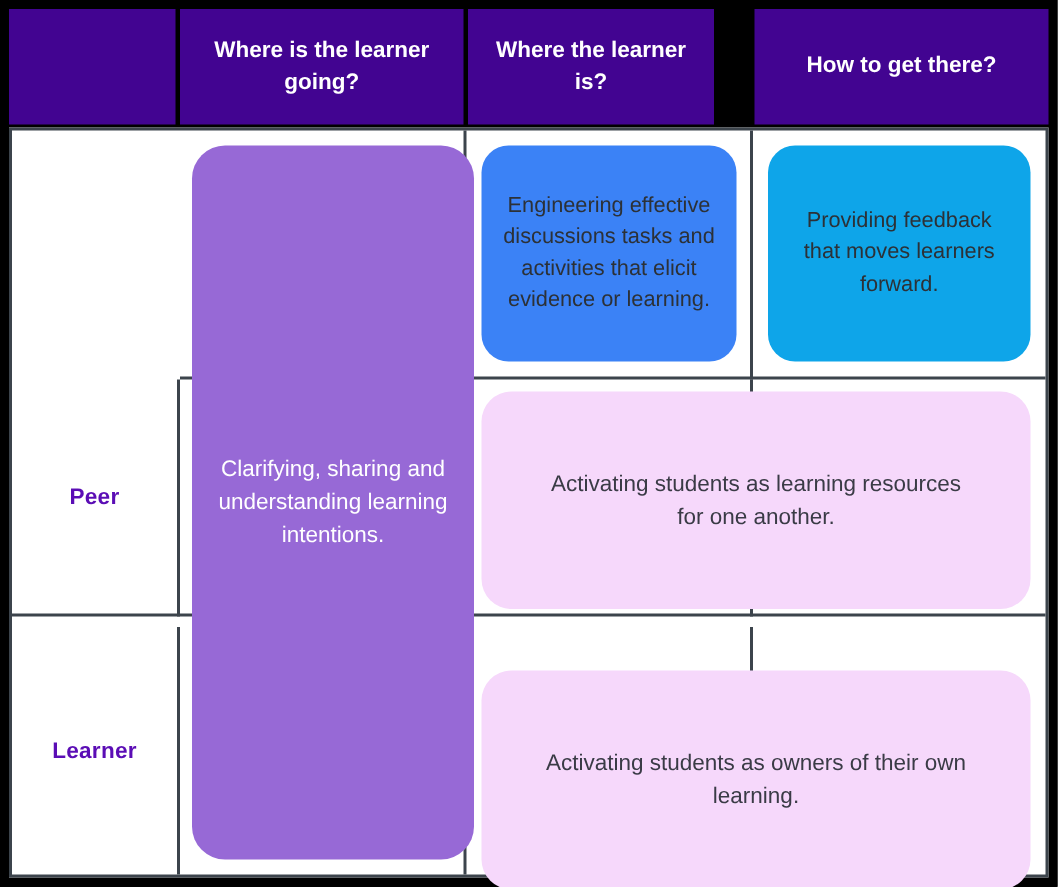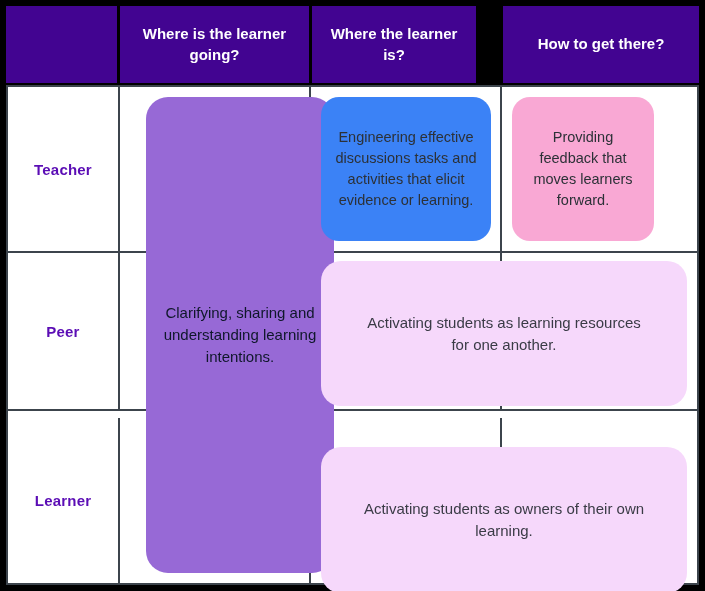--- a/index.html
+++ b/index.html
@@ -108,45 +108,45 @@
     display: flex;
     align-items: center;
     justify-content: center;
     text-align: center;
     pointer-events: auto;
     line-height: 1.45;
     padding: 10px 14px;
   }
 
   .card-purple {
-    left: 140px;
+    left: 122px;
     top: 12px;
     width: 188px;
     height: 476px;
     background: #9769d6;
-    color: #0f172a;
+    color: #ffffff;
     border-radius: 22px;
     font-size: 15px;
   }
   .card-cyan {
     left: 315px;
     top: 12px;
     width: 170px;
     height: 144px;
     background: #3b82f6;
     color: #2c3137;
     border-radius: 18px;
     font-size: 14.5px;
   }
   .card-green {
     left: 506px;
     top: 12px;
-    width: 142px;
+    width: 175px;
     height: 144px;
-    background: #f9a8d4;
+    background: #0ea5e9;
     color: #2c3137;
     border-radius: 18px;
     font-size: 14.5px;
   }
   .card-pink-peer {
     left: 315px;
     top: 176px;
     width: 366px;
     height: 145px;
     background: #f6d8fb;
@@ -175,21 +175,20 @@
 
   <div class="header-row">
     <div class="header-cell hc-corner"></div>
     <div class="header-cell hc-1">Where is the learner going?</div>
     <div class="header-cell hc-2">Where the learner is?</div>
     <div class="header-cell hc-3">How to get there?</div>
   </div>
 
   <div class="body-grid">
 
-    <div class="grid-cell row-label col-0 row-0">Teacher</div>
     <div class="grid-cell col-1 row-0"></div>
     <div class="grid-cell col-2 row-0"></div>
     <div class="grid-cell col-3 row-0 last-col"></div>
 
     <div class="grid-cell row-label col-0 row-1">Peer</div>
     <div class="grid-cell col-1 row-1"></div>
     <div class="grid-cell col-2 row-1"></div>
     <div class="grid-cell col-3 row-1 last-col"></div>
 
     <div class="grid-cell row-label col-0 row-2 last-row">Learner</div>

